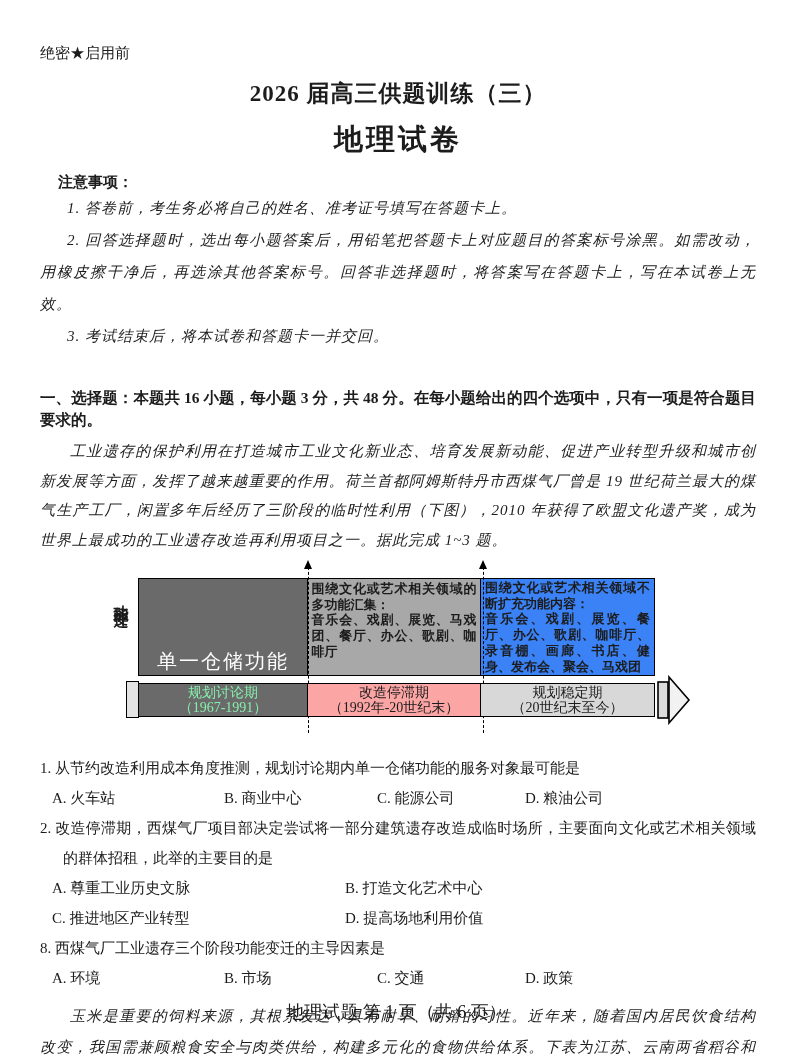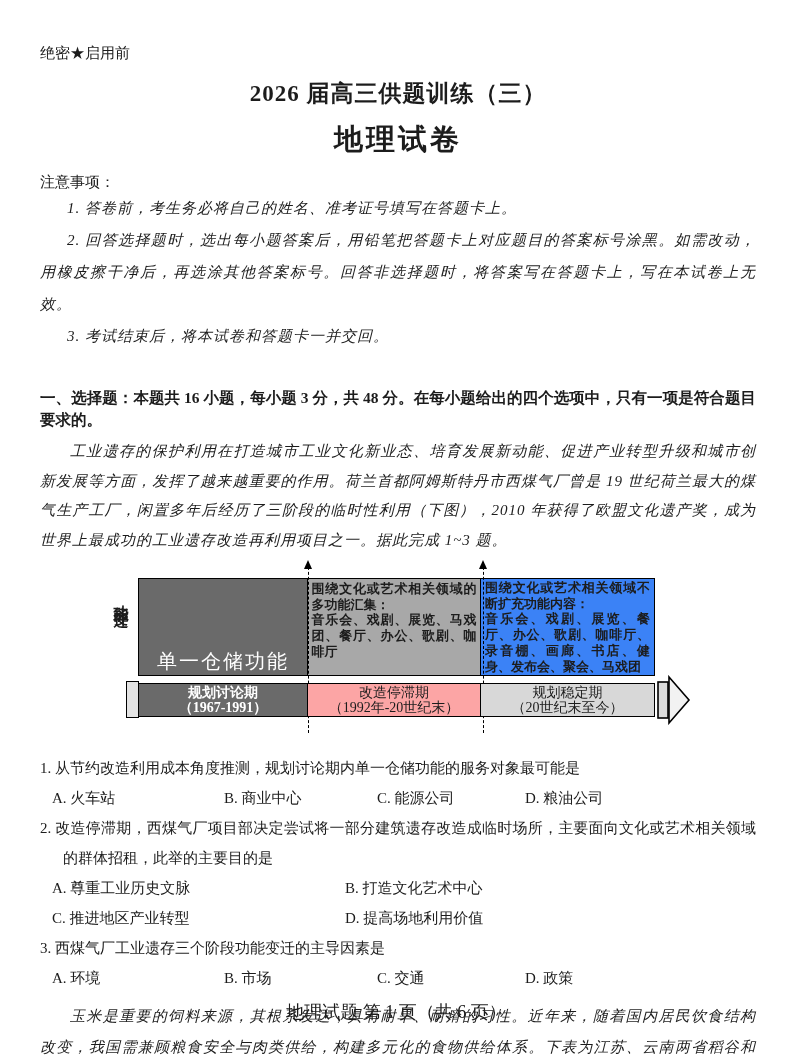--- a/index.html
+++ b/index.html
@@ -31,23 +31,24 @@
   }
   .subtitle {
     text-align: center;
     font-size: 29px;
     font-weight: 700;
     line-height: 36px;
     margin-top: 13px;
     letter-spacing: 3px;
   }
   .notice-heading {
-    font-weight: 400;
+    font-weight: 700;
     line-height: 20px;
     margin-top: 15px;
+    margin-left: 18px;
   }
   .kai {
     font-style: italic;
     letter-spacing: 1px;
     text-align: justify;
   }
   .notice-item {
     line-height: 32px;
     text-indent: 1.8em;
   }
@@ -151,21 +152,21 @@
     border: 1.5px solid #000;
     display: flex;
     flex-direction: column;
     align-items: center;
     justify-content: center;
     font-size: 14px;
     line-height: 15.5px;
     text-align: center;
   }
   .seg + .seg { margin-left: -1.5px; }
-  .seg.s1 { width: 170px; color: #ffffff; font-weight: bold; }
+  .seg.s1 { width: 170px; color: #86efac; }
   .seg.s2, .seg.s3 { width: 175px; }
   .timeline-arrow {
     position: absolute;
     left: 616.5px;
     top: 116px;
   }
   
   .questions { margin-top: 14px; }
   .q-stem {
     line-height: 30px;
@@ -277,21 +278,21 @@
         <span class="opt">A. 尊重工业历史文脉</span>
         <span class="opt">B. 打造文化艺术中心</span>
       </div>
       <div class="opt-row opt-row2">
         <span class="opt">C. 推进地区产业转型</span>
         <span class="opt">D. 提高场地利用价值</span>
       </div>
     </div>
 
     <div>
-      <div class="q-stem">3. 西煤气厂工业遗存三个阶段功能变迁的主导因素是</div>
+      <div class="q-stem">8. 西煤气厂工业遗存三个阶段功能变迁的主导因素是</div>
       <div class="opt-row opt-row4">
         <span class="opt">A. 环境</span>
         <span class="opt">B. 市场</span>
         <span class="opt">C. 交通</span>
         <span class="opt">D. 政策</span>
       </div>
     </div>
 
   </div>
 

